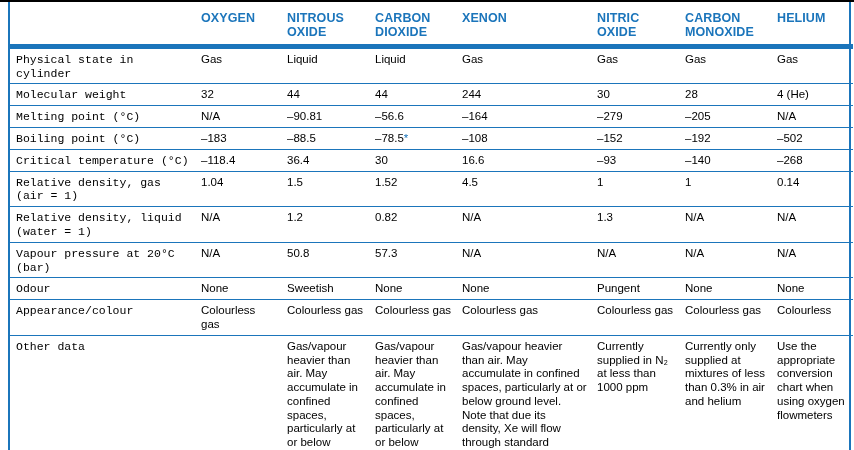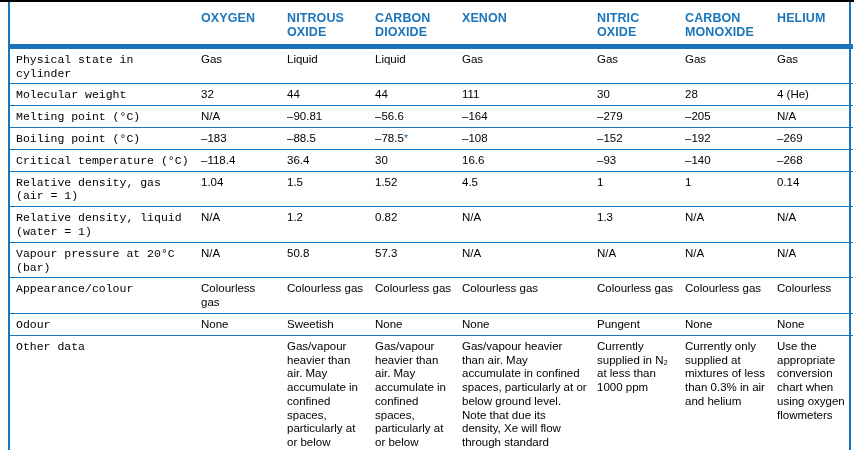--- a/index.html
+++ b/index.html
@@ -103,21 +103,21 @@
             <td>Gas</td>
             <td>Gas</td>
             <td>Gas</td>
             <td>Gas</td>
           </tr>
           <tr>
             <th class="row-label">Molecular weight</th>
             <td>32</td>
             <td>44</td>
             <td>44</td>
-            <td>111</td>
+            <td>244</td>
             <td>30</td>
             <td>28</td>
             <td>4 (He)</td>
           </tr>
           <tr>
             <th class="row-label">Melting point (°C)</th>
             <td>N/A</td>
             <td>–90.81</td>
             <td>–56.6</td>
             <td>–164</td>
@@ -126,21 +126,21 @@
             <td>N/A</td>
           </tr>
           <tr>
             <th class="row-label">Boiling point (°C)</th>
             <td>–183</td>
             <td>–88.5</td>
             <td>–78.5<span class="note-mark">*</span></td>
             <td>–108</td>
             <td>–152</td>
             <td>–192</td>
-            <td>–269</td>
+            <td>–502</td>
           </tr>
           <tr>
             <th class="row-label">Critical temperature (°C)</th>
             <td>–118.4</td>
             <td>36.4</td>
             <td>30</td>
             <td>16.6</td>
             <td>–93</td>
             <td>–140</td>
             <td>–268</td>
@@ -169,38 +169,38 @@
             <th class="row-label">Vapour pressure at 20°C (bar)</th>
             <td>N/A</td>
             <td>50.8</td>
             <td>57.3</td>
             <td>N/A</td>
             <td>N/A</td>
             <td>N/A</td>
             <td>N/A</td>
           </tr>
           <tr>
+            <th class="row-label">Odour</th>
+            <td>None</td>
+            <td>Sweetish</td>
+            <td>None</td>
+            <td>None</td>
+            <td>Pungent</td>
+            <td>None</td>
+            <td>None</td>
+          </tr>
+          <tr>
             <th class="row-label">Appearance/colour</th>
             <td>Colourless gas</td>
             <td>Colourless gas</td>
             <td>Colourless gas</td>
             <td>Colourless gas</td>
             <td>Colourless gas</td>
             <td>Colourless gas</td>
             <td>Colourless</td>
-          </tr>
-          <tr>
-            <th class="row-label">Odour</th>
-            <td>None</td>
-            <td>Sweetish</td>
-            <td>None</td>
-            <td>None</td>
-            <td>Pungent</td>
-            <td>None</td>
-            <td>None</td>
           </tr>
           <tr>
             <th class="row-label">Other data</th>
             <td></td>
             <td>Gas/vapour heavier than air. May accumulate in confined spaces, particularly at or below ground level</td>
             <td>Gas/vapour heavier than air. May accumulate in confined spaces, particularly at or below ground level</td>
             <td>Gas/vapour heavier than air. May accumulate in confined spaces, particularly at or below ground level. Note that due its density, Xe will flow through standard flowmeters more slowly. A conversion factor of 0.468 should be applied</td>
             <td>Currently supplied in N₂ at less than 1000 ppm</td>
             <td>Currently only supplied at mixtures of less than 0.3% in air and helium</td>
             <td>Use the appropriate conversion chart when using oxygen flowmeters</td>

